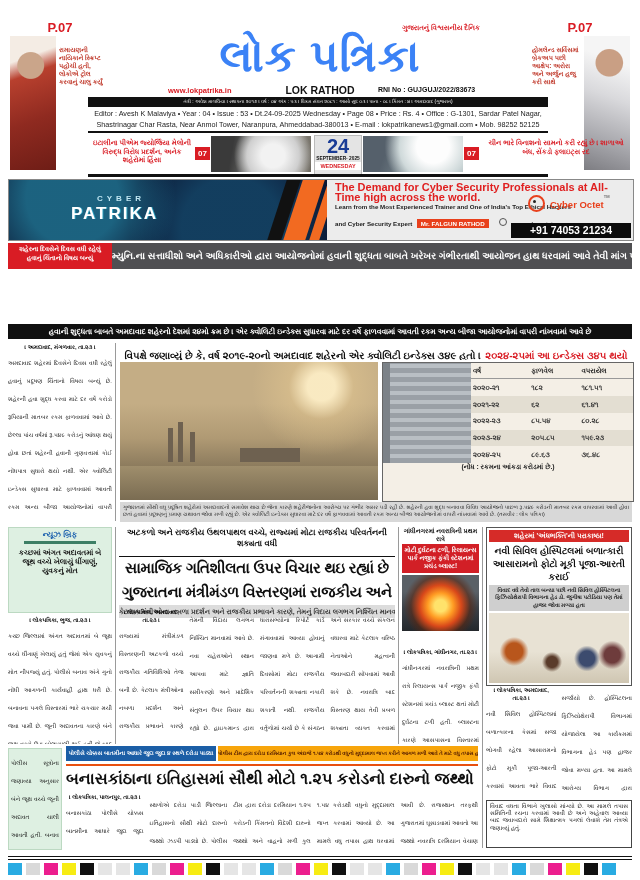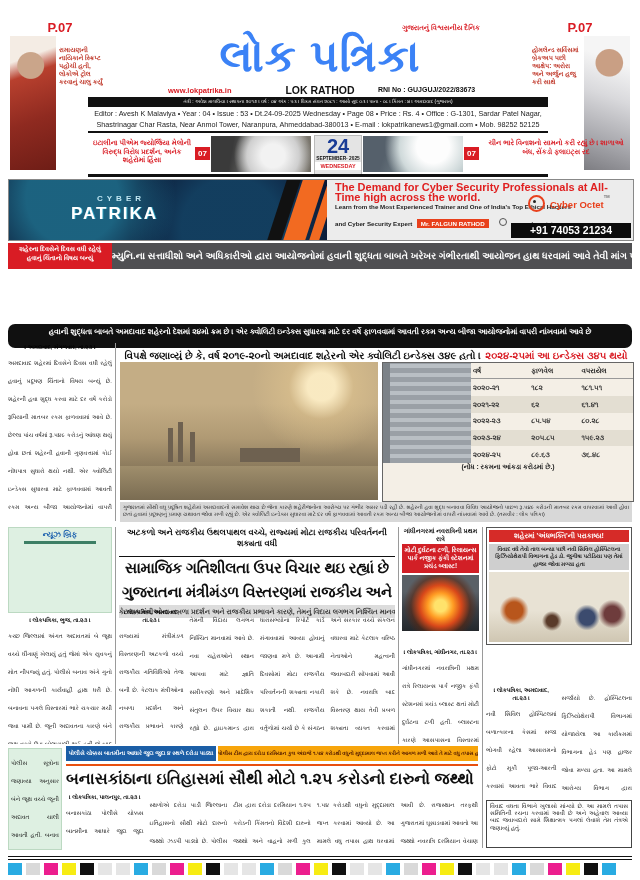--- a/index.html
+++ b/index.html
@@ -205,21 +205,21 @@
     </div>
     <div class="abs" style="right:6px;top:14px;width:116px;text-align:center;">
       <span class="octet-logo"></span>
       <span class="octet-name">Cyber Octet</span><span class="tm">TM</span>
     </div>
     <div class="abs phonebar ctr" style="right:2px;bottom:2px;width:120px;height:15px;">+91 74053 21234</div>
   </div>
 
   <div class="abs kicker ctr" style="left:8px;top:243px;width:98px;height:22px;">શહેરના દિવસેને દિવસ વધી રહેલું હવાનું ચિંતાનો વિષય બન્યું</div>
   <div class="abs strap ctr clip" style="left:112px;top:243px;width:520px;height:26px;">મ્યુનિ.ના સત્તાધીશો અને અધિકારીઓ દ્વારા આયોજનોમાં હવાની શુદ્ધતા બાબતે ખરેખર ગંભીરતાથી આયોજન હાથ ધરવામાં આવે તેવી માંગ પણ વિપક્ષે કરી</div>
-  <div class="abs deck ctr clip" style="left:8px;top:324px;width:624px;height:24px;border-radius:7px;">હવાની શુદ્ધતા બાબતે અમદાવાદ શહેરનો દેશમાં ૨૪મો ક્રમ છે । એર ક્વોલિટી ઇન્ડેક્સ સુધારવા માટે દર વર્ષે ફાળવવામાં આવતી રકમ અન્ય બીજા આયોજનોમાં વાપરી નાંખવામાં આવે છે</div>
+  <div class="abs deck ctr clip" style="left:8px;top:324px;width:624px;height:15px;">હવાની શુદ્ધતા બાબતે અમદાવાદ શહેરનો દેશમાં ૨૪મો ક્રમ છે । એર ક્વોલિટી ઇન્ડેક્સ સુધારવા માટે દર વર્ષે ફાળવવામાં આવતી રકમ અન્ય બીજા આયોજનોમાં વાપરી નાંખવામાં આવે છે</div>
 
   <div class="abs clip jus" style="left:8px;top:343px;width:104px;height:178px;">
     <span class="dateline">। અમદાવાદ, મંગળવાર, તા.૨૩ ।</span>
     <span class="bodytx">અમદાવાદ શહેરમાં દિવસેને દિવસ વધી રહેલું હવાનું પ્રદૂષણ ચિંતાનો વિષય બન્યું છે. શહેરની હવા શુદ્ધ કરવા માટે દર વર્ષે કરોડો રૂપિયાની માતબર રકમ ફાળવવામાં આવે છે. છેલ્લા પાંચ વર્ષમાં રૂ.૫૪૯ કરોડનું આંધણ થયું હોવા છતાં શહેરની હવાની ગુણવત્તામાં કોઈ નોંધપાત્ર સુધારો થયો નથી. એર ક્વોલિટી ઇન્ડેક્સ સુધારવા માટે ફાળવવામાં આવતી રકમ અન્ય બીજા આયોજનોમાં વાપરી નાંખવામાં આવે છે તેવો આક્ષેપ વિપક્ષ દ્વારા કરવામાં આવ્યો છે. મ્યુનિ.ના સત્તાધીશો અને અધિકારીઓ દ્વારા આયોજનોમાં હવાની શુદ્ધતા બાબતે ખરેખર ગંભીરતાથી આયોજન હાથ ધરવામાં આવે તેવી માંગ પણ વિપક્ષે કરી છે. હવાની શુદ્ધતા બાબતે અમદાવાદ શહેરનો દેશમાં ૨૪મો ક્રમ છે. વર્ષ ૨૦૧૯-૨૦નો અમદાવાદ શહેરનો એર ક્વોલિટી ઇન્ડેક્સ ૩૪૯ હતો, જ્યારે ૨૦૨૪-૨૫માં આ ઇન્ડેક્સ ૩૪૫ થયો છે. શહેરીજનોના આરોગ્ય પર તેની ગંભીર અસર પડી રહી છે અને શ્વાસ તથા ફેફસાંની બીમારીઓનું પ્રમાણ વધી રહ્યું છે. વિપક્ષે આ મામલે શ્વેતપત્ર બહાર પાડવાની માંગ કરી છે.</span>
   </div>
   <div class="abs vr" style="left:115px;top:343px;height:178px;"></div>
 
   <div class="abs ctr clip" style="left:120px;top:345px;width:512px;height:15px;">
     <span class="subhead-b">વિપક્ષે જણાવ્યું છે કે, વર્ષ ૨૦૧૯-૨૦નો અમદાવાદ શહેરનો એર ક્વોલિટી ઇન્ડેક્સ ૩૪૯ હતો ।</span>
     <span class="subhead-r">૨૦૨૪-૨૫માં આ ઇન્ડેક્સ ૩૪૫ થયો છે!</span>
@@ -272,20 +272,21 @@
         </table>
     </div>
     <div class="airnote ctr">(નોંધ : રકમના આંકડા કરોડમાં છે.)</div>
   </div>
 
   <div class="abs clip jus" style="left:120px;top:502px;width:512px;height:20px;background:#d8d8d8;padding:2px 3px;font-size:5.4px;line-height:7px;color:#222;box-sizing:border-box;">ગુજરાતમાં સૌથી વધુ પ્રદૂષિત શહેરોમાં અમદાવાદનો સમાવેશ થાય છે જેના કારણે શહેરીજનોના આરોગ્ય પર ગંભીર અસર પડી રહી છે. શહેરની હવા શુદ્ધ બનાવવા વિવિધ આયોજનો પાછળ રૂ.૫૪૯ કરોડની માતબર રકમ વાપરવામાં આવી હોવા છતાં હવામાં પ્રદૂષણનું પ્રમાણ યથાવત જોવા મળી રહ્યું છે. એર ક્વોલિટી ઇન્ડેક્સ સુધારવા માટે દર વર્ષે ફાળવવામાં આવતી રકમ અન્ય બીજા આયોજનોમાં વાપરી નાંખવામાં આવે છે. (તસવીર : લોક પત્રિકા)</div>
 
   <div class="abs greenbox ctr clip" style="left:8px;top:527px;width:104px;height:86px;box-sizing:border-box;padding-top:2px;">
     <div class="brieflbl">ન્યૂઝ બ્રિફ</div>
     <div class="brieflbl-bar"></div>
+    <div class="briefhead" style="padding:2px 3px;">કચ્છમાં અંગત અદાવતમાં બે જૂથ વચ્ચે ખેલાયું ધીંગાણું, યુવકનું મોત</div>
   </div>
   <div class="abs clip jus" style="left:8px;top:616px;width:104px;height:128px;">
     <span class="dateline">। લોકપત્રિકા, ભુજ, તા.૨૩ ।</span>
     <span class="bodytx">કચ્છ જિલ્લામાં અંગત અદાવતમાં બે જૂથ વચ્ચે ધીંગાણું ખેલાયું હતું જેમાં એક યુવકનું મોત નીપજ્યું હતું. પોલીસે બનાવ અંગે ગુનો નોંધી આગળની કાર્યવાહી હાથ ધરી છે. બનાવના પગલે વિસ્તારમાં ભારે ચકચાર મચી જવા પામી છે. જૂની અદાવતના કારણે બંને જૂથ વચ્ચે ઉગ્ર બોલાચાલી થઈ હતી જે બાદ મારામારીમાં ઉતરી આવ્યા હતા. ઘાયલ યુવકને સારવાર માટે હોસ્પિટલ ખસેડવામાં આવ્યો હતો જ્યાં તેનું મોત નીપજ્યું હતું. પોલીસે હુમલાખોરોને ઝડપી લેવા ચક્રો ગતિમાન કર્યા છે. મૃતકના પરિવારજનોએ ન્યાયની માંગ કરી છે. આ મામલે વધુ તપાસ ચાલી રહી છે અને આરોપીઓની શોધખોળ હાથ ધરવામાં આવી છે. સ્થાનિક આગેવાનોએ શાંતિ જાળવવા અપીલ કરી છે.</span>
   </div>
   <div class="abs vr" style="left:115px;top:527px;height:217px;"></div>
 
   <div class="abs ctr" style="left:119px;top:527px;width:276px;">
     <span class="cstrap">અટકળો અને રાજકીય ઉથલપાથલ વચ્ચે, રાજ્યમાં મોટા રાજકીય પરિવર્તનની શક્યતા વધી</span>
     <div class="chead">સામાજિક ગતિશીલતા ઉપર વિચાર થઇ રહ્યાં છે</div>
@@ -304,20 +305,21 @@
     <div class="firephoto" style="height:56px;margin-top:2px;"></div>
   </div>
   <div class="abs clip jus" style="left:402px;top:648px;width:77px;height:96px;">
     <span class="dateline">। લોકપત્રિકા, ગાંધીનગર, તા.૨૩ ।</span>
     <span class="bodytx">ગાંધીનગરમાં નવરાત્રિની પ્રથમ રાત્રે રિલાયન્સ પાર્ક નજીક ફંકી સ્ટેશનમાં પ્રચંડ બ્લાસ્ટ થતાં મોટી દુર્ઘટના ટળી હતી. બ્લાસ્ટના કારણે આસપાસના વિસ્તારમાં ભારે અફરાતફરી મચી જવા પામી હતી. સદનસીબે આ બનાવમાં કોઈ જાનહાનિ થઈ નથી. ફાયર વિભાગની ટીમે ઘટનાસ્થળે પહોંચી આગ પર કાબૂ મેળવ્યો હતો. બનાવના કારણ અંગે તપાસ હાથ ધરવામાં આવી છે.</span>
   </div>
   <div class="abs vr" style="left:482px;top:527px;height:321px;"></div>
 
   <div class="abs" style="left:486px;top:527px;width:146px;border:1px solid #555;box-sizing:border-box;padding:2px;">
     <div class="rkick ctr">શહેરમાં 'અંધભક્તિ'ની પરાકાષ્ઠા!</div>
+    <div class="rhead ctr" style="margin-top:2px;">નવી સિવિલ હોસ્પિટલમાં બળાત્કારી આસારામનો ફોટો મૂકી પૂજા-આરતી કરાઈ</div>
     <div class="rsub ctr" style="margin-top:2px;">વિવાદ વધે તેવો તાલ બન્યા પછી નવી સિવિલ હોસ્પિટલના ફિઝિયોથેરાપી વિભાગના હેડ ડો. જુગીષા પટોડિયા પણ તેમાં હાજર જોવા મળ્યા હતા</div>
     <div class="hospphoto" style="height:70px;margin-top:2px;"></div>
   </div>
   <div class="abs cols2 clip jus" style="left:486px;top:686px;width:146px;height:110px;">
     <span class="dateline">। લોકપત્રિકા, અમદાવાદ, તા.૨૩ ।</span>
     <span class="bodytx">નવી સિવિલ હોસ્પિટલમાં બળાત્કારના કેસમાં સજા ભોગવી રહેલા આસારામનો ફોટો મૂકી પૂજા-આરતી કરવામાં આવતા ભારે વિવાદ સર્જાયો છે. હોસ્પિટલના ફિઝિયોથેરાપી વિભાગમાં યોજાયેલા આ કાર્યક્રમમાં વિભાગના હેડ પણ હાજર જોવા મળ્યા હતા. આ મામલે આરોગ્ય વિભાગ દ્વારા તપાસના આદેશ આપવામાં આવ્યા છે. સરકારી હોસ્પિટલમાં આ પ્રકારના ધાર્મિક કાર્યક્રમ અને તેમાં પણ બળાત્કારના ગુનામાં સજા પામેલા આસારામના ફોટોની પૂજા થતાં તબીબી જગતમાં પણ આશ્ચર્ય ફેલાયું છે. સોશિયલ મીડિયામાં વીડિયો વાયરલ થતાં હોસ્પિટલ તંત્ર દોડતું થયું હતું. સિવિલ સુપ્રિટેન્ડન્ટે જણાવ્યું હતું કે આ અંગે જવાબદારો સામે યોગ્ય કાર્યવાહી કરવામાં આવશે. કર્મચારી મંડળે પણ આ ઘટનાને દુર્ભાગ્યપૂર્ણ ગણાવી છે. દર્દીઓના પરિવારજનોએ પણ આ અંગે નારાજગી વ્યક્ત કરી હતી. સમગ્ર મામલે ઉચ્ચ કક્ષાએથી તપાસ હાથ ધરવામાં આવી છે.</span>
   </div>
   <div class="abs endbox clip jus bodytx" style="left:486px;top:800px;width:146px;height:48px;box-sizing:border-box;">વિવાદ વધતા વિભાગે ખુલાસો માંગ્યો છે. આ મામલે તપાસ સમિતિની રચના કરવામાં આવી છે અને અહેવાલ આવ્યા બાદ જવાબદારો સામે શિક્ષાત્મક પગલાં લેવાશે તેમ તંત્રએ જણાવ્યું હતું.</div>
 
   <div class="abs greenbox clip jus" style="left:8px;top:748px;width:54px;height:102px;padding:2px;box-sizing:border-box;">

